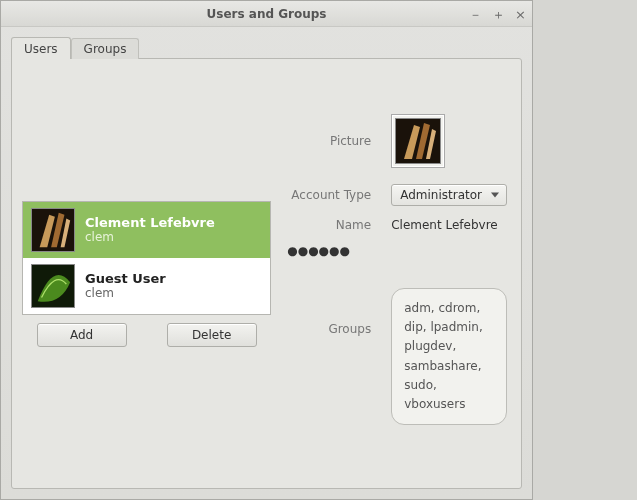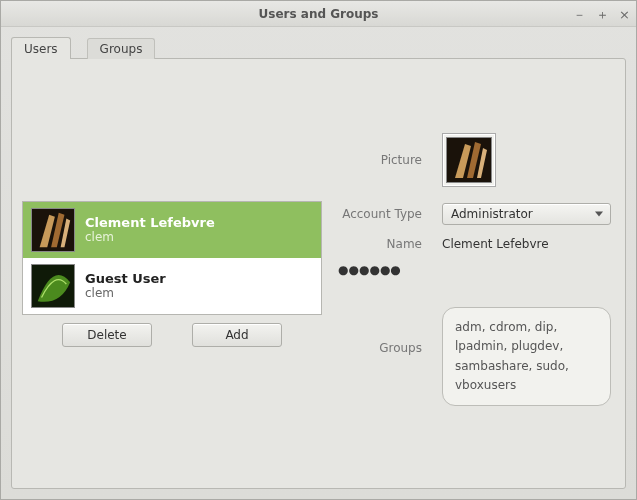--- a/index.html
+++ b/index.html
@@ -5,21 +5,21 @@
   * { box-sizing: border-box; margin: 0; padding: 0; }
   html, body {
     width: 637px; height: 500px;
     font-family: "DejaVu Sans", "Liberation Sans", Arial, sans-serif;
     font-size: 12px;
     background: #d6d6d2;
     color: #3a3a3a;
     overflow: hidden;
   }
   .window {
-    width: 637px; height: 500px;
+    width: 533px; height: 500px;
     background: linear-gradient(#e2e2df, #dcdcd8);
     border: 1px solid #a9a9a5;
     display: flex;
     flex-direction: column;
   }
   .titlebar {
     height: 26px;
     background: linear-gradient(#e8e8e5, #d8d8d4);
     border-bottom: 1px solid #c8c8c4;
     display: flex;
@@ -55,21 +55,21 @@
     height: 24px;
     position: relative;
     z-index: 2;
   }
   .tab {
     padding: 4px 12px 3px 12px;
     border: 1px solid #b8b8b3;
     border-bottom: none;
     background: #e6e6e2;
     border-radius: 3px 3px 0 0;
-    margin-right: 16px;
+    margin-right: 0px;
     color: #444;
     cursor: pointer;
     font-size: 12px;
   }
   .tab:not(.active) {
     background: #dcdcd8;
     border-color: #c0c0bb;
     margin-top: 2px;
     padding-top: 3px;
   }
@@ -266,22 +266,22 @@
               </div>
               <div class="info">
                 <span class="uname">Guest User</span>
                 <span class="ulogin">clem</span>
               </div>
             </div>
 
           </div>
 
           <div class="button-row">
+            <div class="btn">Add</div>
             <div class="btn">Delete</div>
-            <div class="btn">Add</div>
           </div>
         </div>
 
         <div class="right-col">
 
           <div class="field-row top">
             <div class="field-label">Picture</div>
             <div class="picture-box">
               <div class="avatar avatar-wood">
                 <svg viewBox="0 0 44 44">

